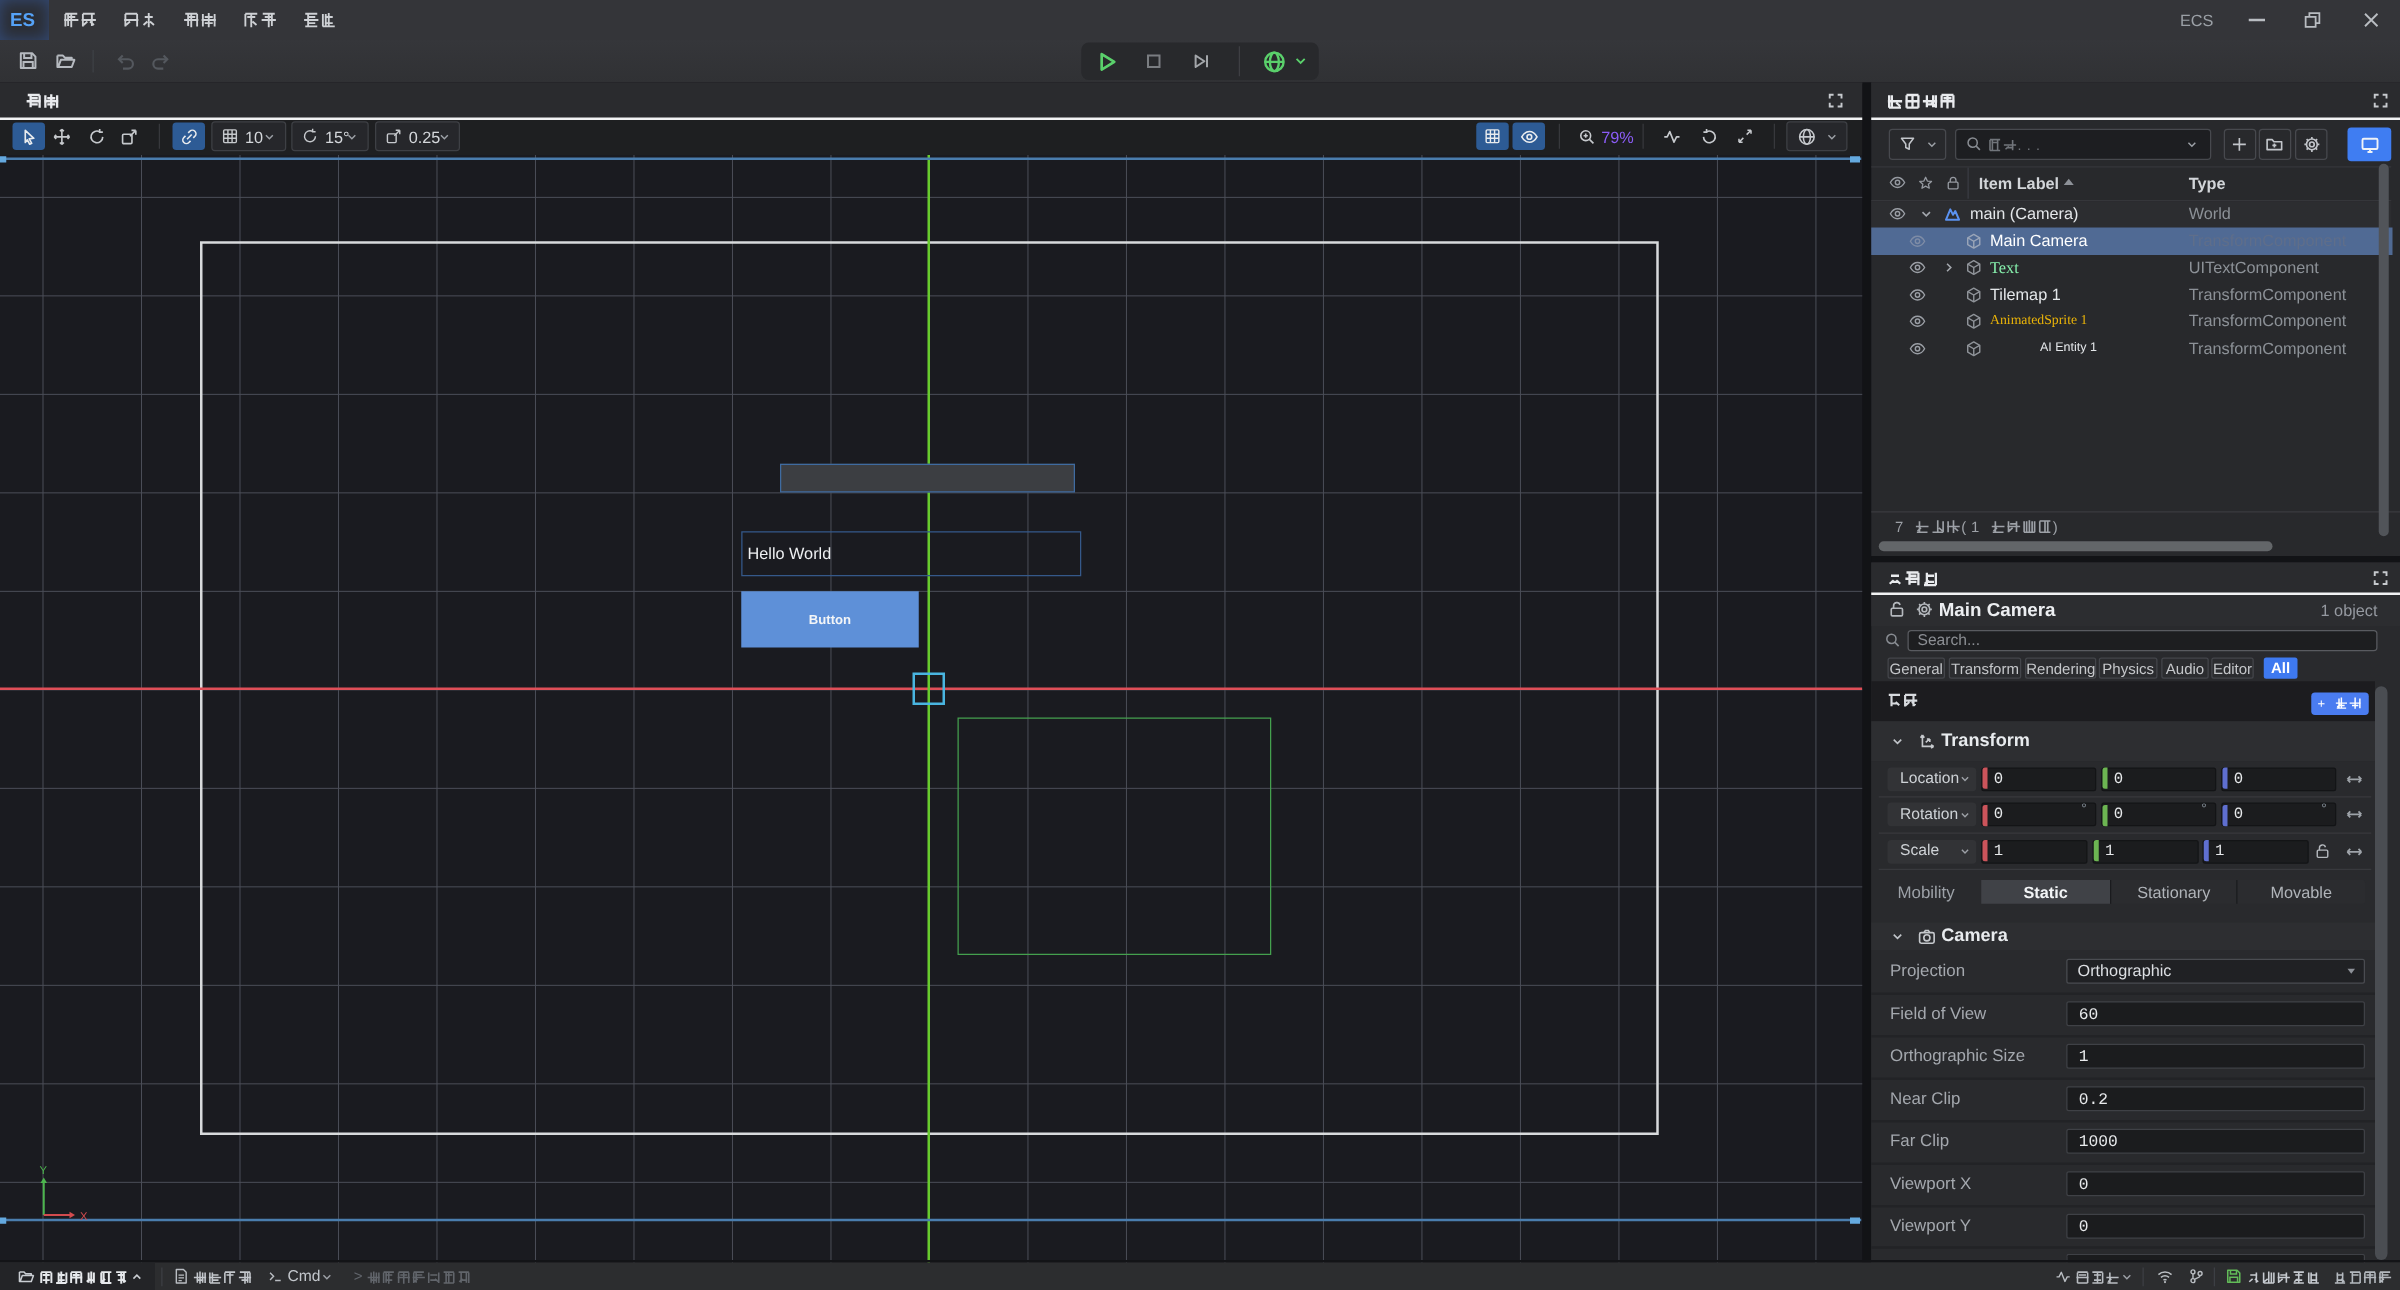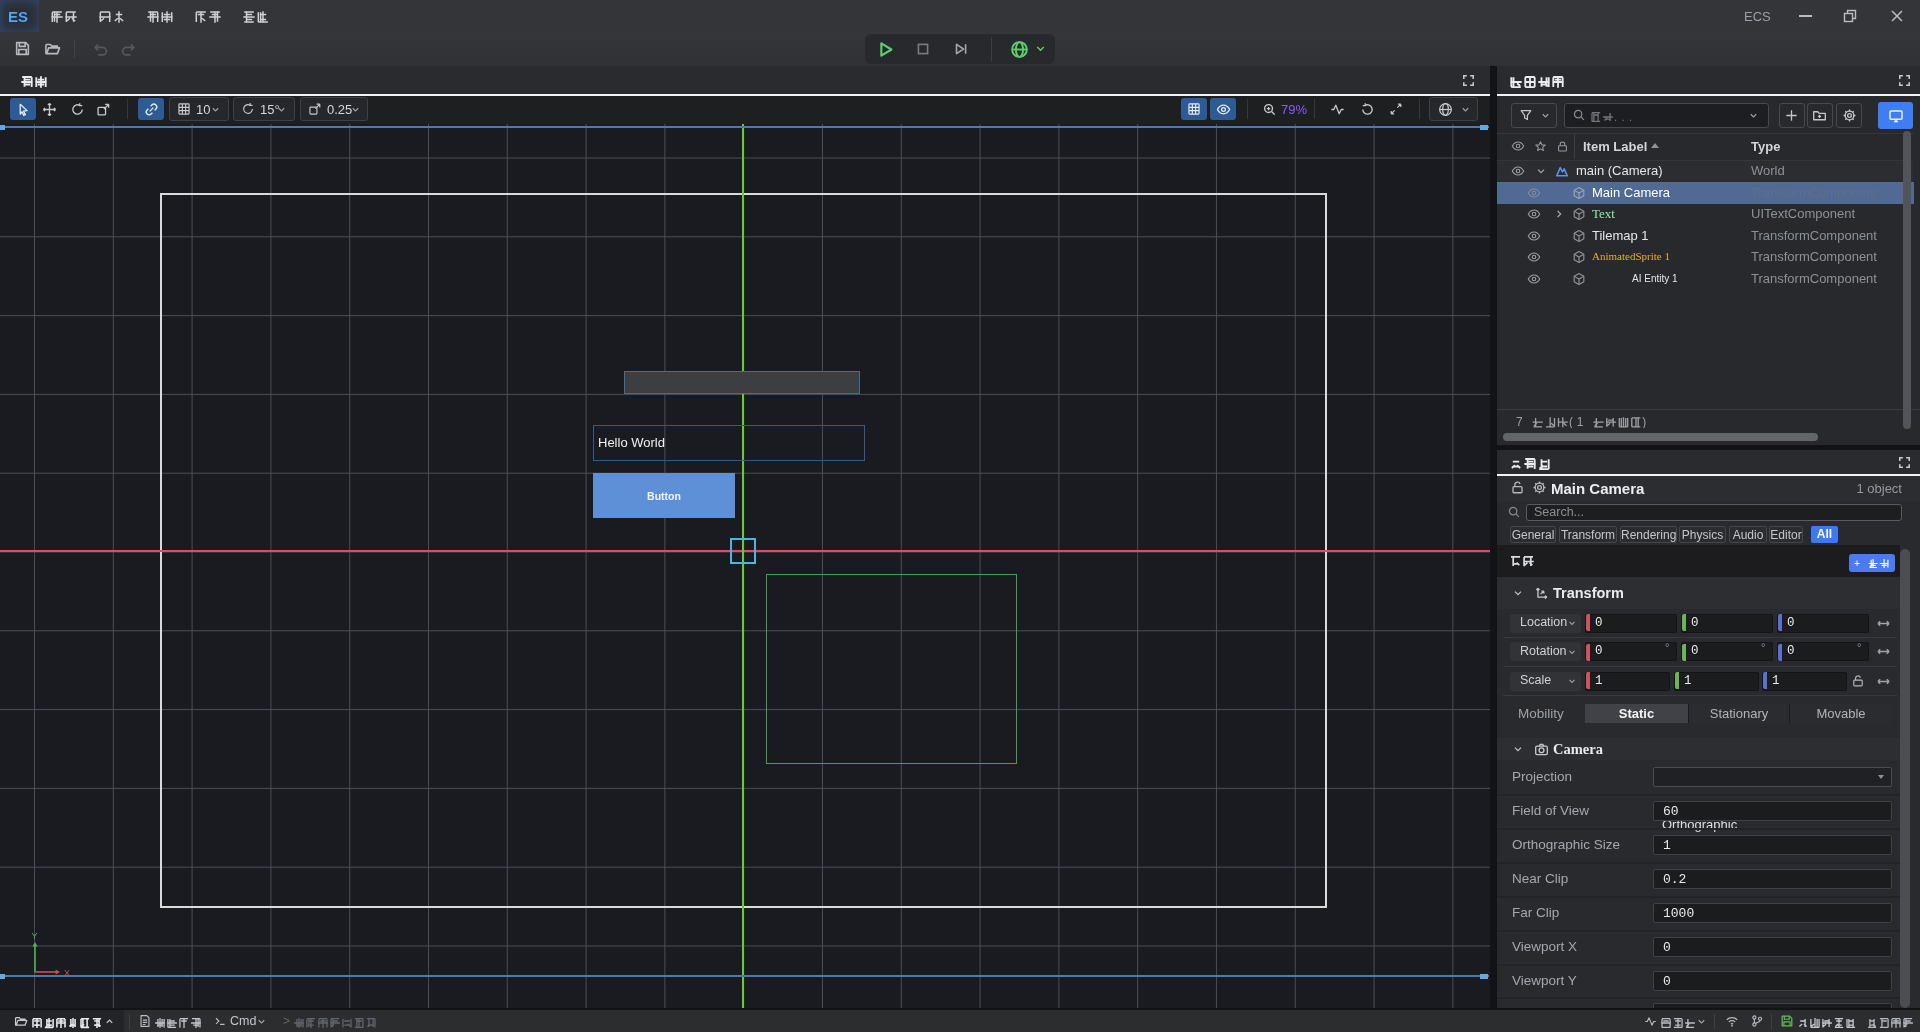--- a/index.html
+++ b/index.html
@@ -622,24 +622,24 @@
         <path d="M4 6.2 8 10.2 12 6.2" stroke="#c0c4c9" stroke-width="1.7"></path>
       </svg>
     </div>
     <div style="position:absolute;left:1534px;top:742px;width:15px;height:15px">
       <svg width="15" height="15" viewBox="0 0 16 16" style="display:block;" fill="none">
         <rect x="1.8" y="4.4" width="12.4" height="9" rx="1.4" stroke="#c6c9cd" stroke-width="1.4"></rect>
         <path d="M5.5 4.4 6.7 2.6H9.3L10.5 4.4" stroke="#c6c9cd" stroke-width="1.4"></path>
         <circle cx="8" cy="8.8" r="2.6" stroke="#c6c9cd" stroke-width="1.4"></circle>
       </svg>
     </div>
-    <div style="position:absolute;top:741px;font-family:Liberation Serif, serif;font-size:14.5px;color:#e8ebee;white-space:nowrap;line-height:16.5px;font-weight:bold;left:1553px;">Camera</div>
+    <div style="position:absolute;top:741px;font-family:Liberation Sans, sans-serif;font-size:14.5px;color:#e8ebee;white-space:nowrap;line-height:16.5px;font-weight:bold;left:1553px;">Camera</div>
     <div style="position:absolute;top:769px;font-family:'Liberation Sans',sans-serif;font-size:13.5px;color:#a4a8ae;white-space:nowrap;line-height:15.5px;left:1512px;">Projection</div>
     <div style="position:absolute;left:1653px;top:767px;width:239px;height:20px;background:#202124;border:1px solid #4a4c51;border-radius:2px;box-sizing:border-box"></div>
-    <div style="position:absolute;top:769px;font-family:'Liberation Sans',sans-serif;font-size:13px;color:#dcdfe3;white-space:nowrap;line-height:15px;left:1662px;margin-top:48px;">Orthographic</div>
+    <div style="position:absolute;top:769px;font-family:'Liberation Sans',sans-serif;font-size:13px;color:#dcdfe3;white-space:nowrap;line-height:15px;left:1662px;">Orthographic</div>
     <div style="position:absolute;left:1878px;top:775px;width:0;height:0;border-left:3.5px solid transparent;border-right:3.5px solid transparent;border-top:4.5px solid #8d9198"></div>
     <div style="position:absolute;top:803px;font-family:'Liberation Sans',sans-serif;font-size:13.5px;color:#a4a8ae;white-space:nowrap;line-height:15.5px;left:1512px;">Field of View</div>
     <div style="position:absolute;left:1653px;top:801px;width:239px;height:20px;background:#1b1c1e;border:1px solid #3f4146;border-radius:2px;box-sizing:border-box"></div>
     <div style="position:absolute;top:804px;font-family:'Liberation Mono',monospace;font-size:13px;color:#e8eaec;white-space:nowrap;line-height:15px;left:1663px;">60</div>
     <div style="position:absolute;top:837px;font-family:'Liberation Sans',sans-serif;font-size:13.5px;color:#a4a8ae;white-space:nowrap;line-height:15.5px;left:1512px;">Orthographic Size</div>
     <div style="position:absolute;left:1653px;top:835px;width:239px;height:20px;background:#1b1c1e;border:1px solid #3f4146;border-radius:2px;box-sizing:border-box"></div>
     <div style="position:absolute;top:838px;font-family:'Liberation Mono',monospace;font-size:13px;color:#e8eaec;white-space:nowrap;line-height:15px;left:1663px;">1</div>
     <div style="position:absolute;top:871px;font-family:'Liberation Sans',sans-serif;font-size:13.5px;color:#a4a8ae;white-space:nowrap;line-height:15.5px;left:1512px;">Near Clip</div>
     <div style="position:absolute;left:1653px;top:869px;width:239px;height:20px;background:#1b1c1e;border:1px solid #3f4146;border-radius:2px;box-sizing:border-box"></div>
     <div style="position:absolute;top:872px;font-family:'Liberation Mono',monospace;font-size:13px;color:#e8eaec;white-space:nowrap;line-height:15px;left:1663px;">0.2</div>

